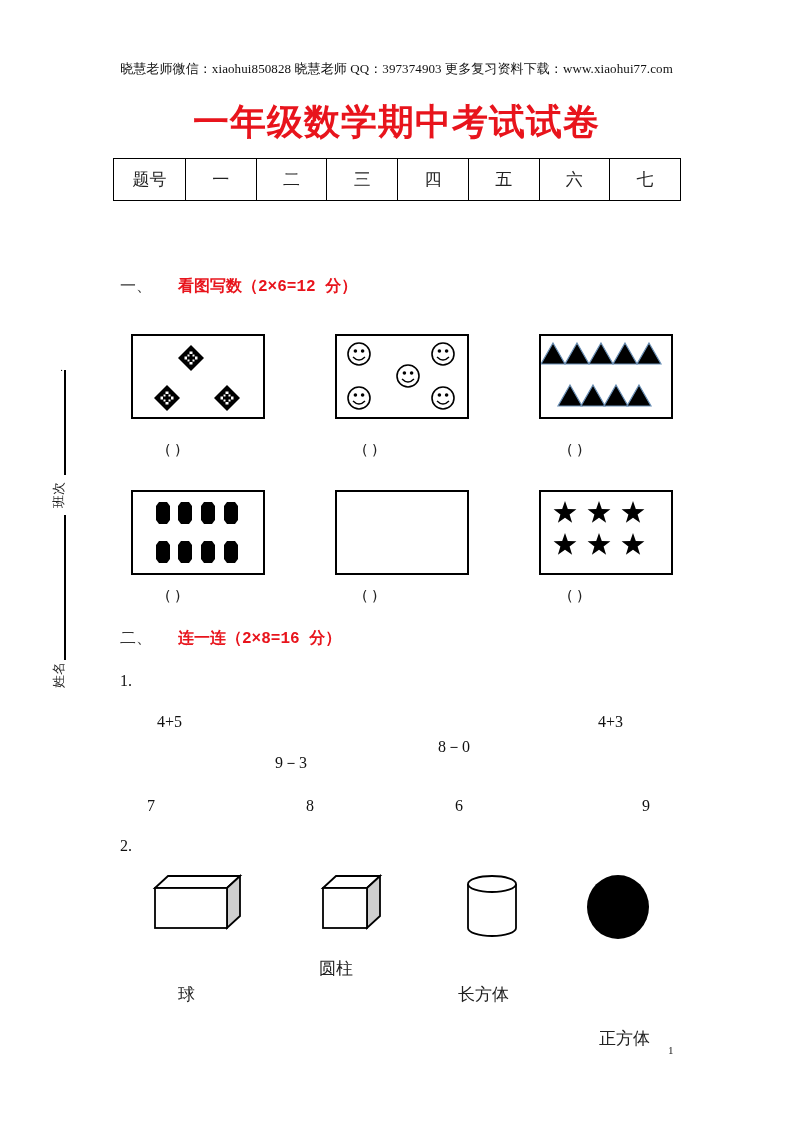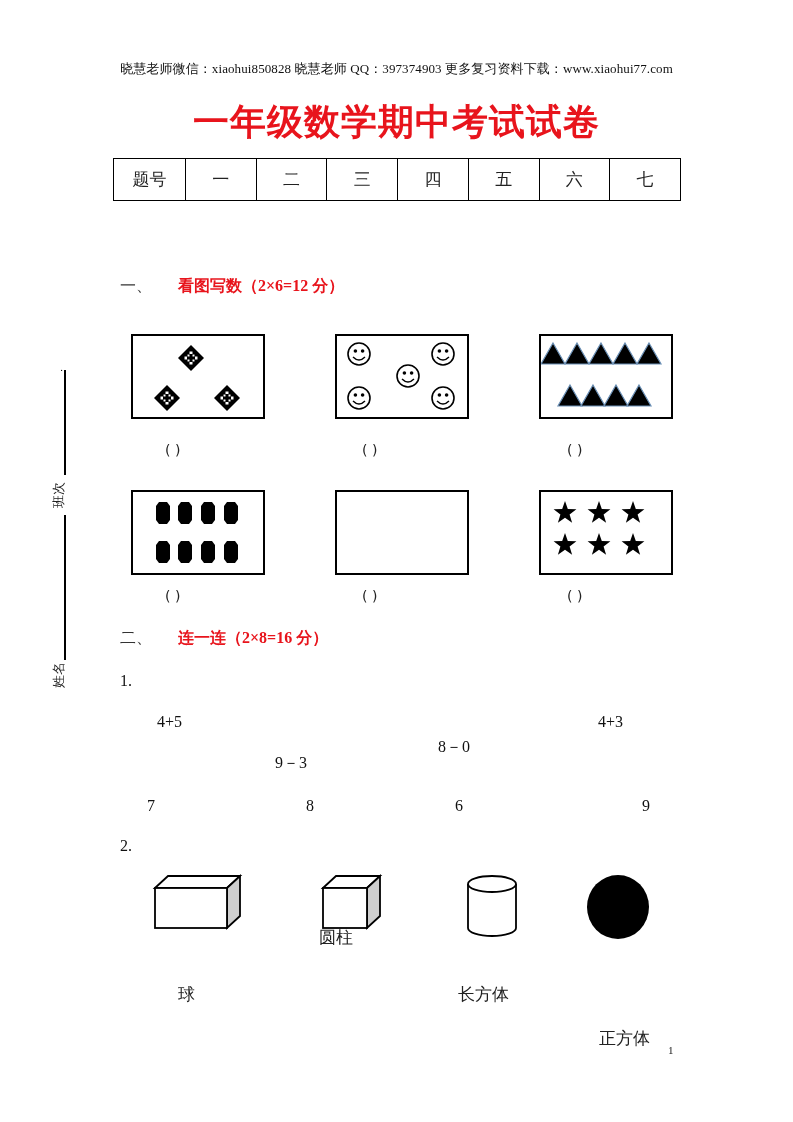--- a/index.html
+++ b/index.html
@@ -7,21 +7,21 @@
          font-family:"DejaVu Serif","Liberation Serif",serif; color:#000; }
   .abs { position:absolute; }
   .header-line { left:0; width:793px; top:60px; text-align:center; font-size:13px;
                  font-family:"Liberation Serif","DejaVu Serif",serif; color:#111; letter-spacing:0.1px; }
   .title { left:0; width:793px; top:98px; text-align:center; font-size:36px; font-weight:bold;
            color:#e8141c; font-family:"DejaVu Sans","Liberation Sans",sans-serif; letter-spacing:1px; }
   table.score { position:absolute; left:113px; top:158px; width:568px; border-collapse:collapse; }
   table.score td { border:1.5px solid #000; height:41px; text-align:center; font-size:17px;
                    font-family:"DejaVu Sans",sans-serif; color:#222; padding:0; }
   table.score td.head { width:71px; }
-  .sec-title { font-size:16px; font-family:Liberation Serif, serif; }
+  .sec-title { font-size:16px; font-family:Liberation Mono, monospace; }
   .sec-num { color:#333; }
   .sec-label { color:#e8141c; font-weight:bold; margin-left:26px; }
   .box { border:2px solid #000; background:#fff; box-sizing:border-box; }
   .paren { font-size:14px; color:#222; font-family:"DejaVu Sans",sans-serif; }
   .expr { font-size:16px; font-family:"Liberation Serif",serif; color:#111; }
   .shape-label { font-size:17px; font-family:"DejaVu Sans",sans-serif; color:#222; }
   .vtext { font-size:13px; font-family:"DejaVu Sans",sans-serif; color:#222;
            transform:rotate(-90deg); transform-origin:center; white-space:nowrap; }
   .vline { width:1.5px; background:#000; }
   .page-num { font-size:11px; font-family:"Liberation Serif",serif; color:#222; }
@@ -179,21 +179,21 @@
 <svg class="abs" style="left:462px; top:872px;" width="60" height="70">
   <path d="M6,12 L6,56 A24,8 0 0 0 54,56 L54,12" fill="#fff" stroke="#000" stroke-width="1.8"></path>
   <ellipse cx="30" cy="12" rx="24" ry="8" fill="#fff" stroke="#000" stroke-width="1.8"></ellipse>
 </svg>
 
 <svg class="abs" style="left:584px; top:872px;" width="68" height="70">
   <ellipse cx="34" cy="35" rx="31" ry="32" fill="#000"></ellipse>
 </svg>
 
 <div class="abs shape-label" style="left:178px; top:983px;">球</div>
-<div class="abs shape-label" style="left:319px; top:926px;">圆柱</div>
+<div class="abs shape-label" style="left:319px; top:957px;">圆柱</div>
 <div class="abs shape-label" style="left:458px; top:983px;">长方体</div>
 <div class="abs shape-label" style="left:599px; top:1027px;">正方体</div>
 
 <div class="abs" style="left:60px; top:362px; font-size:10px;">.</div>
 <div class="abs vline" style="left:64px; top:370px; height:105px;"></div>
 <div class="abs vtext" style="left:44px; top:486px; width:30px; text-align:center;">班次</div>
 <div class="abs vline" style="left:64px; top:515px; height:145px;"></div>
 <div class="abs vtext" style="left:44px; top:666px; width:30px; text-align:center;">姓名</div>
 
 <div class="abs page-num" style="left:668px; top:1044px;">1</div>

